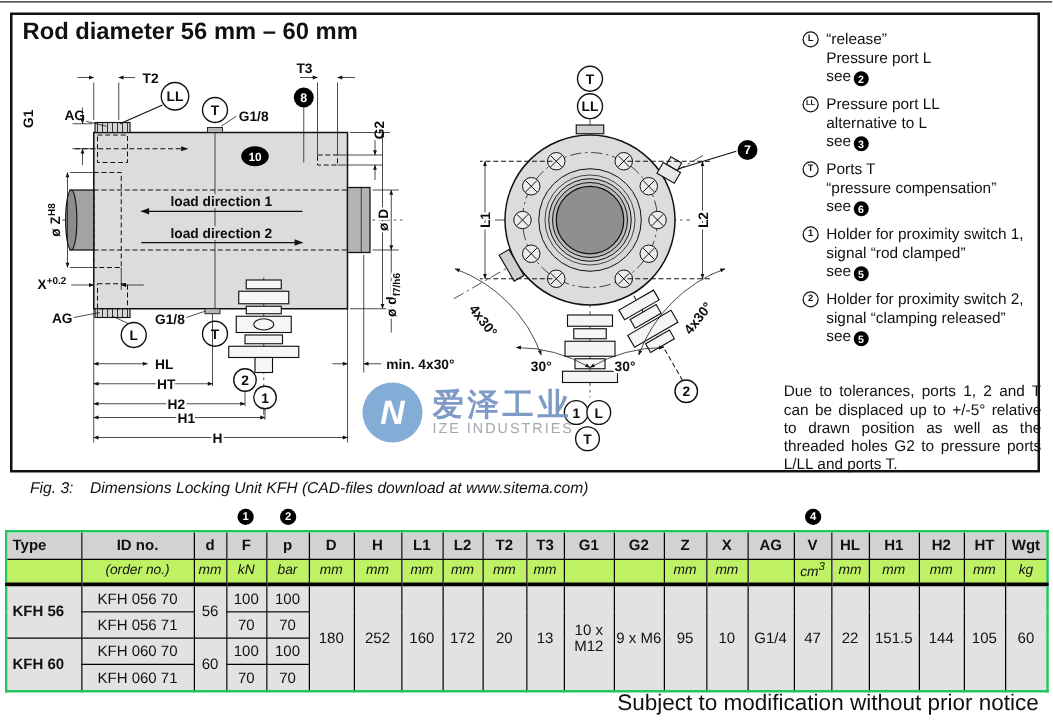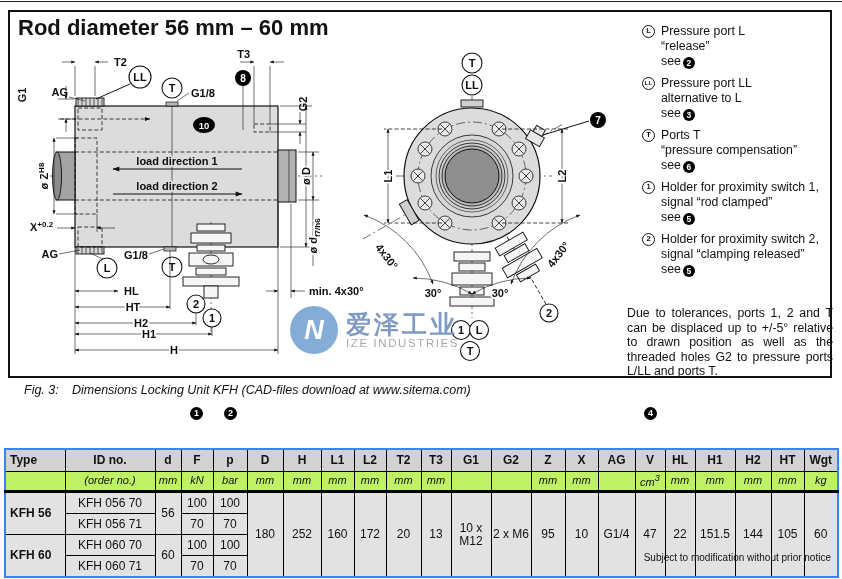--- a/index.html
+++ b/index.html
@@ -1,19 +1,19 @@
 <!DOCTYPE html>
 <html><head>
 <meta charset="utf-8">
 <style>
   html,body{margin:0;padding:0;background:#fff;}
   .page{position:relative;width:842px;height:579px;background:#fff;font-family:"Liberation Sans",sans-serif;color:#111;overflow:hidden;}
   .toprule{position:absolute;left:0;top:1px;width:842px;height:1px;background:#222;}
   .figbox{position:absolute;left:8px;top:10px;width:820px;height:364px;border:2px solid #111;background:#fff;}
-  .figtitle{position:absolute;left:18px;top:15px;font-size:22px;font-weight:bold;}
+  .figtitle{position:absolute;left:18px;top:15px;font-size:19px;font-weight:bold;}
   svg text{font-family:"Liberation Sans",sans-serif;}
   .t{font-weight:bold;font-size:11px;fill:#0d0d0d;}
   .tc{text-anchor:middle;}
   .te{text-anchor:end;}
   .halo{paint-order:stroke;stroke:#fff;stroke-width:3.5px;stroke-linejoin:round;}
   .halog{paint-order:stroke;stroke:#dcdcdc;stroke-width:3.5px;stroke-linejoin:round;}
   .wt{fill:#fff;font-weight:bold;}
   .ln{stroke:#111;stroke-width:1;fill:none;}
   .thin{stroke-width:0.6;}
   .dsh{stroke-dasharray:4,2.2;stroke-width:0.8;}
@@ -24,28 +24,28 @@
   .badge{display:inline-block;width:12px;height:12px;border-radius:50%;background:#000;color:#fff;font-size:8.5px;font-weight:bold;text-align:center;line-height:12px;vertical-align:-1px;margin-left:2px;}
   .lg-note{position:absolute;left:627px;top:306px;width:206px;font-size:12.3px;line-height:14.5px;text-align:justify;}
   .wm{position:absolute;left:290px;top:306px;display:flex;align-items:center;opacity:.92;}
   .wm-logo{width:48px;height:48px;border-radius:50%;background:#79a7d3;color:#fff;font-weight:bold;font-style:italic;font-size:27px;text-align:center;line-height:48px;}
   .wm-txt{margin-left:8px;}
   .wm-cn{font-size:25px;font-weight:bold;color:#7593c1;letter-spacing:3px;line-height:26px;}
   .wm-en{font-size:11.5px;color:#9ba1a8;letter-spacing:1.6px;line-height:13px;}
   .caption{position:absolute;left:24px;top:383px;font-size:12.5px;font-style:italic;}
   .caption .cap-txt{position:absolute;left:48px;top:0;width:600px;white-space:nowrap;}
   .tbadge{position:absolute;width:13px;height:13px;border-radius:50%;background:#000;color:#fff;font-size:9px;font-weight:bold;text-align:center;line-height:13px;}
-  table.dim{position:absolute;left:4px;top:448px;width:834px;border-collapse:collapse;table-layout:fixed;border:2px solid #3b82f6;}
+  table.dim{position:absolute;left:4px;top:424px;width:834px;border-collapse:collapse;table-layout:fixed;border:2px solid #22c55e;}
   table.dim td,table.dim th{border:1px solid #000;font-size:12px;padding:0;text-align:center;overflow:hidden;line-height:1.05;}
   table.dim thead th{background:#d2d2d2;height:21px;font-weight:bold;}
   table.dim th.lft{text-align:left;padding-left:4px;}
   table.dim tr.units td{height:18px;font-style:italic;font-size:11px;background:#bef264;border-bottom:3px solid #000;}
   table.dim tbody td{background:#e2e2e2;height:20px;}
   table.dim tbody td.type{font-weight:bold;text-align:left;padding-left:4px;}
-  .footer{position:absolute;right:11px;top:552px;font-size:10px;}
+  .footer{position:absolute;right:11px;top:552px;font-size:18px;}
 </style>
 </head>
 <body>
 
 <div class="page">
   <div class="toprule"></div>
 
   <div class="figbox"></div>
   <div class="figtitle">Rod diameter 56 mm – 60 mm</div>
 
@@ -323,22 +323,22 @@
       <circle cx="479" cy="330" r="9.5" fill="#fff" stroke="#111" stroke-width="1.1"></circle>
       <text class="t tc" x="479" y="334">L</text>
       <circle cx="470" cy="351" r="9.5" fill="#fff" stroke="#111" stroke-width="1.1"></circle>
       <text class="t tc" x="470" y="355">T</text>
     </g>
   </svg>
 
   <div class="legend">
     <div class="lg-item">
       <span class="lg-icon">L</span>
+      <div>“release”</div>
       <div>Pressure port L</div>
-      <div>“release”</div>
       <div><span>see</span><span class="badge">2</span></div>
     </div>
     <div class="lg-item">
       <span class="lg-icon" style="font-size:6px;">LL</span>
       <div>Pressure port LL</div>
       <div>alternative to L</div>
       <div><span>see</span><span class="badge">3</span></div>
     </div>
     <div class="lg-item">
       <span class="lg-icon">T</span>
@@ -461,21 +461,21 @@
         <td rowspan="2">56</td>
         <td>100</td>
         <td>100</td>
         <td rowspan="4">180</td>
         <td rowspan="4">252</td>
         <td rowspan="4">160</td>
         <td rowspan="4">172</td>
         <td rowspan="4">20</td>
         <td rowspan="4">13</td>
         <td rowspan="4">10 x M12</td>
-        <td rowspan="4">2 x M6</td>
+        <td rowspan="4">9 x M6</td>
         <td rowspan="4">95</td>
         <td rowspan="4">10</td>
         <td rowspan="4">G1/4</td>
         <td rowspan="4">47</td>
         <td rowspan="4">22</td>
         <td rowspan="4">151.5</td>
         <td rowspan="4">144</td>
         <td rowspan="4">105</td>
         <td rowspan="4">60</td>
       </tr>

